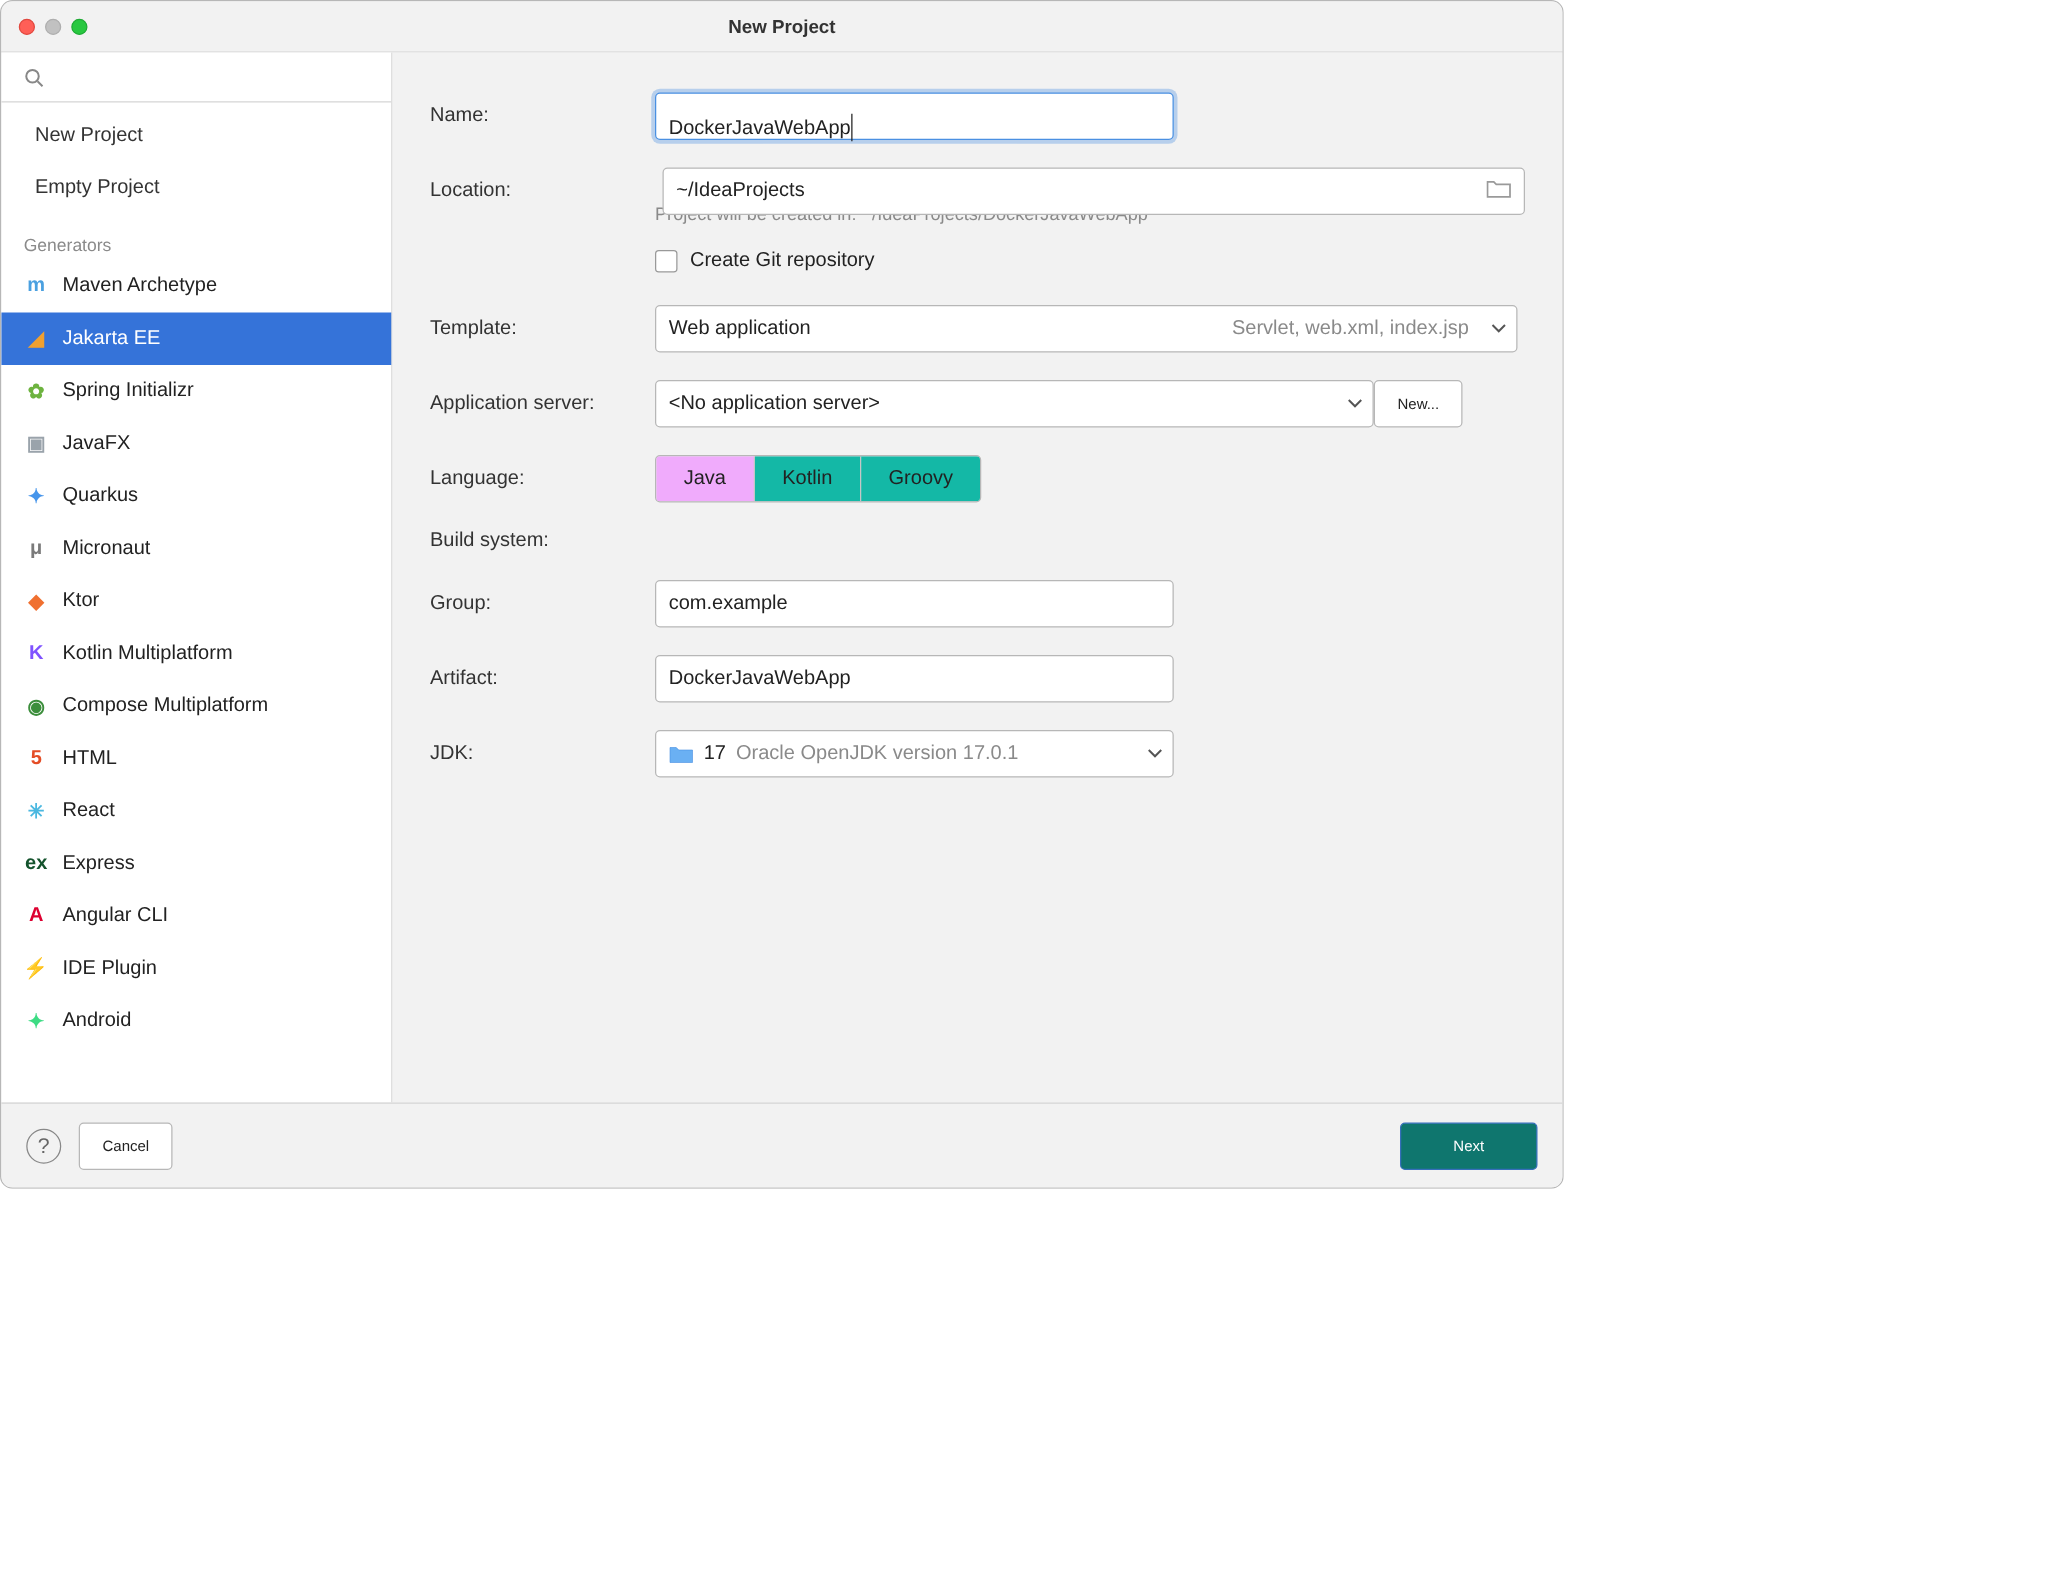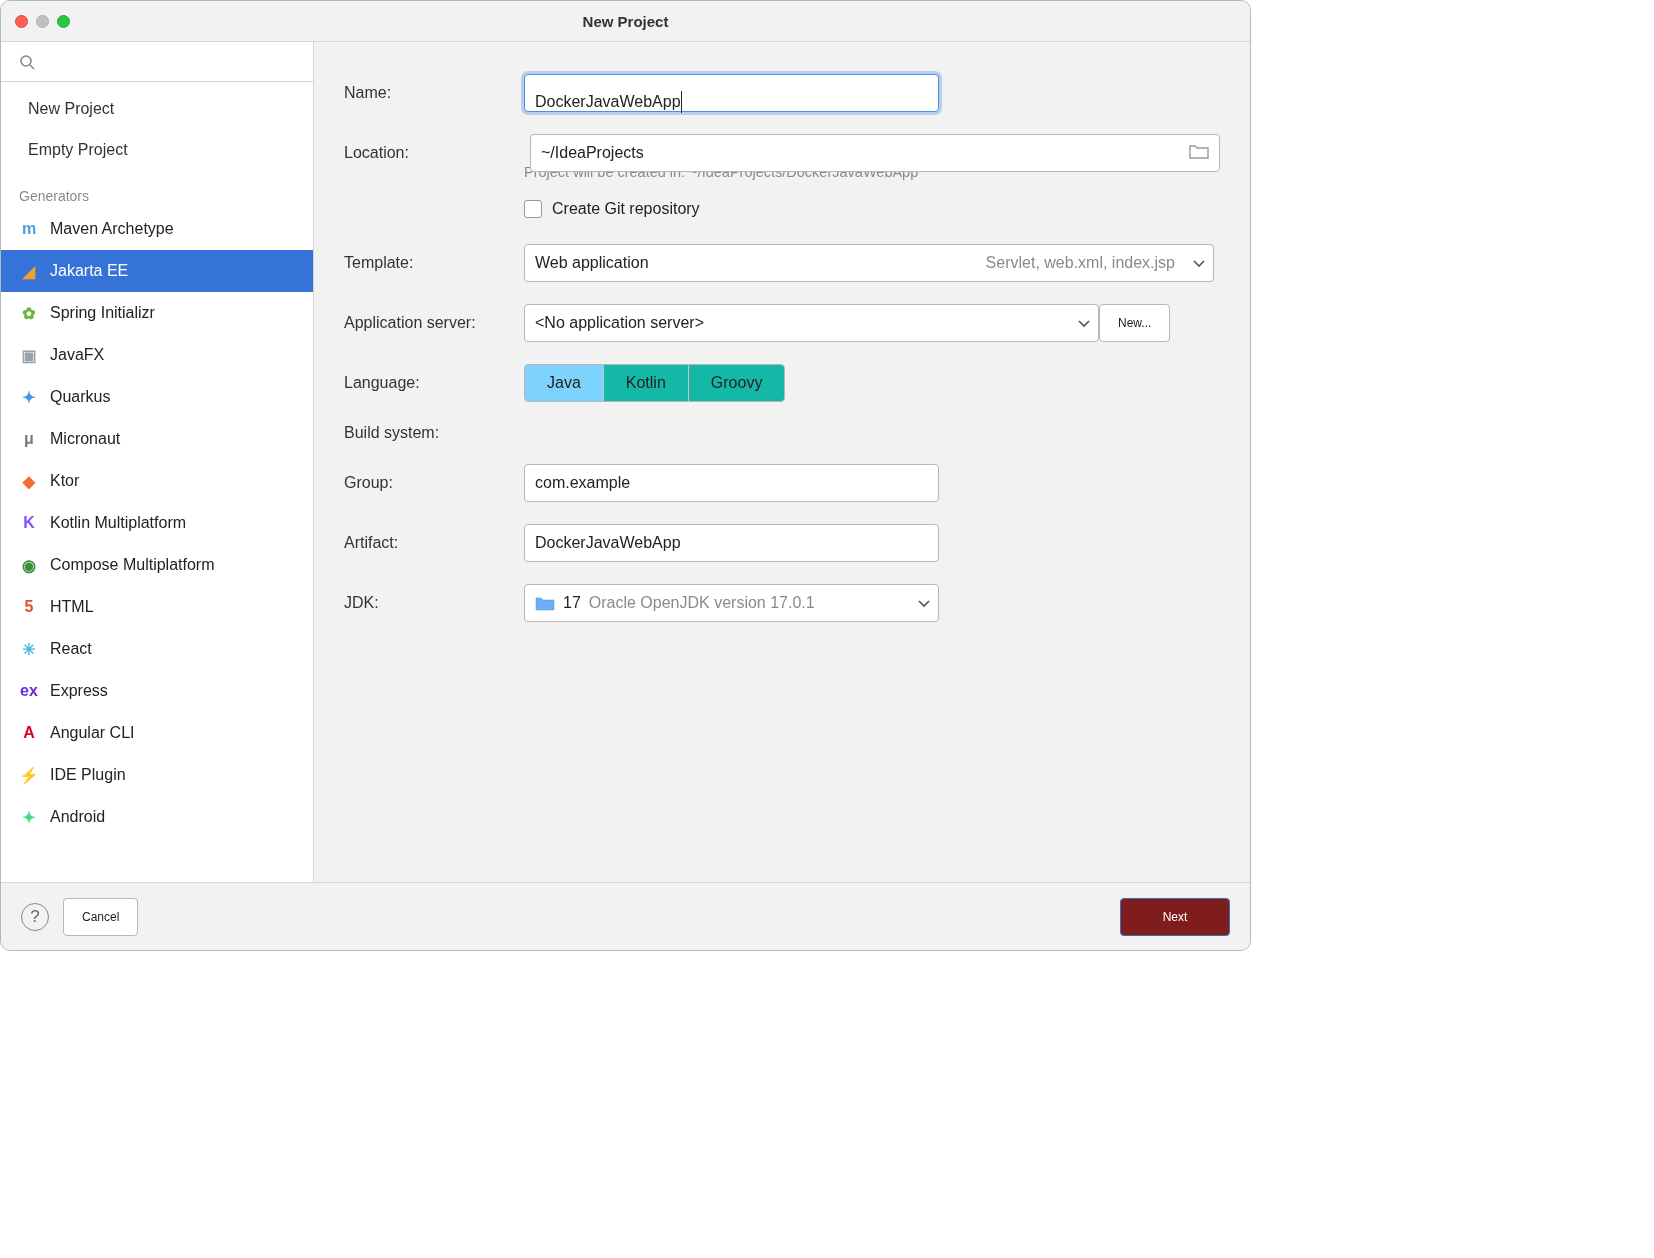--- a/index.html
+++ b/index.html
@@ -34,25 +34,25 @@
   .textin.w690 { width: 690px; }
   .caret { display: inline-block; width: 1px; height: 22px; background: #222; vertical-align: middle; margin-left: 0px; position: relative; top: -1px; }
   .hint { color: #8a8a8a; font-size: 14.5px; margin-left: 180px; margin-bottom: 20px; margin-top: -14px; }
   .select { height: 38px; background: #fff; border: 1px solid #b7b7b7; border-radius: 4px; display: flex; align-items: center; padding: 0 10px; font-size: 16px; position: relative; }
   .select .right-hint { position: absolute; right: 38px; color: #8a8a8a; }
   .select .chev { position: absolute; right: 8px; top: 50%; transform: translateY(-50%); }
   .select.w690 { width: 690px; }
   .select.w575 { width: 575px; }
   .select.w415 { width: 415px; }
   .btn { height: 38px; padding: 0 18px; background: #fff; border: 1px solid #b7b7b7; border-radius: 4px; font-size: 12px; display: inline-flex; align-items: center; justify-content: center; cursor: default; }
-  .btn.primary { background: #7f1d1d; border: 1px solid #356fbb; color: #fff; }
+  .btn.primary { background: #0f766e; border: 1px solid #356fbb; color: #fff; }
   .seggroup { display: inline-flex; border: 1px solid #b7b7b7; border-radius: 4px; overflow: hidden; background: #e8e8e8; }
   .seg { height: 36px; padding: 0 22px; display: flex; align-items: center; font-size: 16px; border-right: 1px solid #c5c5c5; background: #14b8a6; cursor: default; }
   .seg:last-child { border-right: none; }
-  .seg.active { background: #7dd3fc; }
+  .seg.active { background: #f0abfc; }
   .checkbox { display: flex; align-items: center; gap: 10px; margin-left: 180px; margin-bottom: 26px; }
   .cb { width: 18px; height: 18px; border: 1px solid #999; border-radius: 3px; background: #fff; }
   .footer { height: 68px; border-top: 1px solid #d5d5d5; background: #f2f2f2; display: flex; align-items: center; padding: 0 20px; gap: 14px; }
   .help { width: 28px; height: 28px; border-radius: 50%; border: 1.5px solid #888; color: #666; display: flex; align-items: center; justify-content: center; font-size: 17px; }
   .spacer { flex: 1; }
   .locrow { position: relative; }
   .folder-ico { position: absolute; right: 10px; top: 50%; transform: translateY(-50%); }
   .jdkval { display: inline-flex; align-items: center; gap: 8px; }
   .jdkval .ver { color: #8a8a8a; }
 </style>
@@ -123,21 +123,21 @@
           </div>
           <div class="gen-item">
             <span class="ico" style="color: rgb(228, 77, 38); font-weight: 700; font-size: 16px;">5</span>
             <span>HTML</span>
           </div>
           <div class="gen-item">
             <span class="ico" style="color: rgb(75, 184, 224); font-weight: 700; font-size: 16px;">✳</span>
             <span>React</span>
           </div>
           <div class="gen-item">
-            <span class="ico" style="color: #6d28d9; font-weight: 700; font-size: 16px;">ex</span>
+            <span class="ico" style="color: #14532d; font-weight: 700; font-size: 16px;">ex</span>
             <span>Express</span>
           </div>
           <div class="gen-item">
             <span class="ico" style="color: rgb(221, 0, 49); font-weight: 700; font-size: 16px;">A</span>
             <span>Angular CLI</span>
           </div>
           <div class="gen-item">
             <span class="ico" style="color: rgb(154, 163, 171); font-weight: 700; font-size: 16px;">⚡</span>
             <span>IDE Plugin</span>
           </div>

